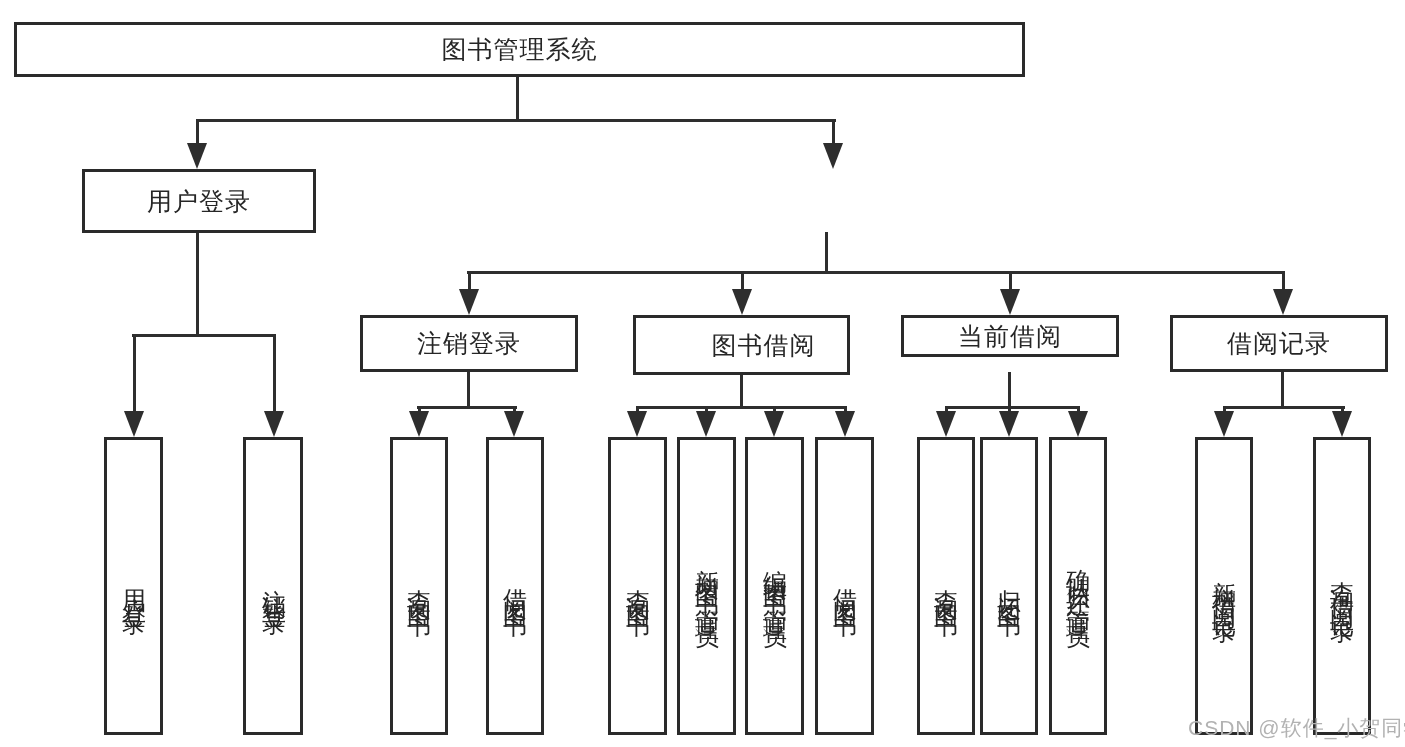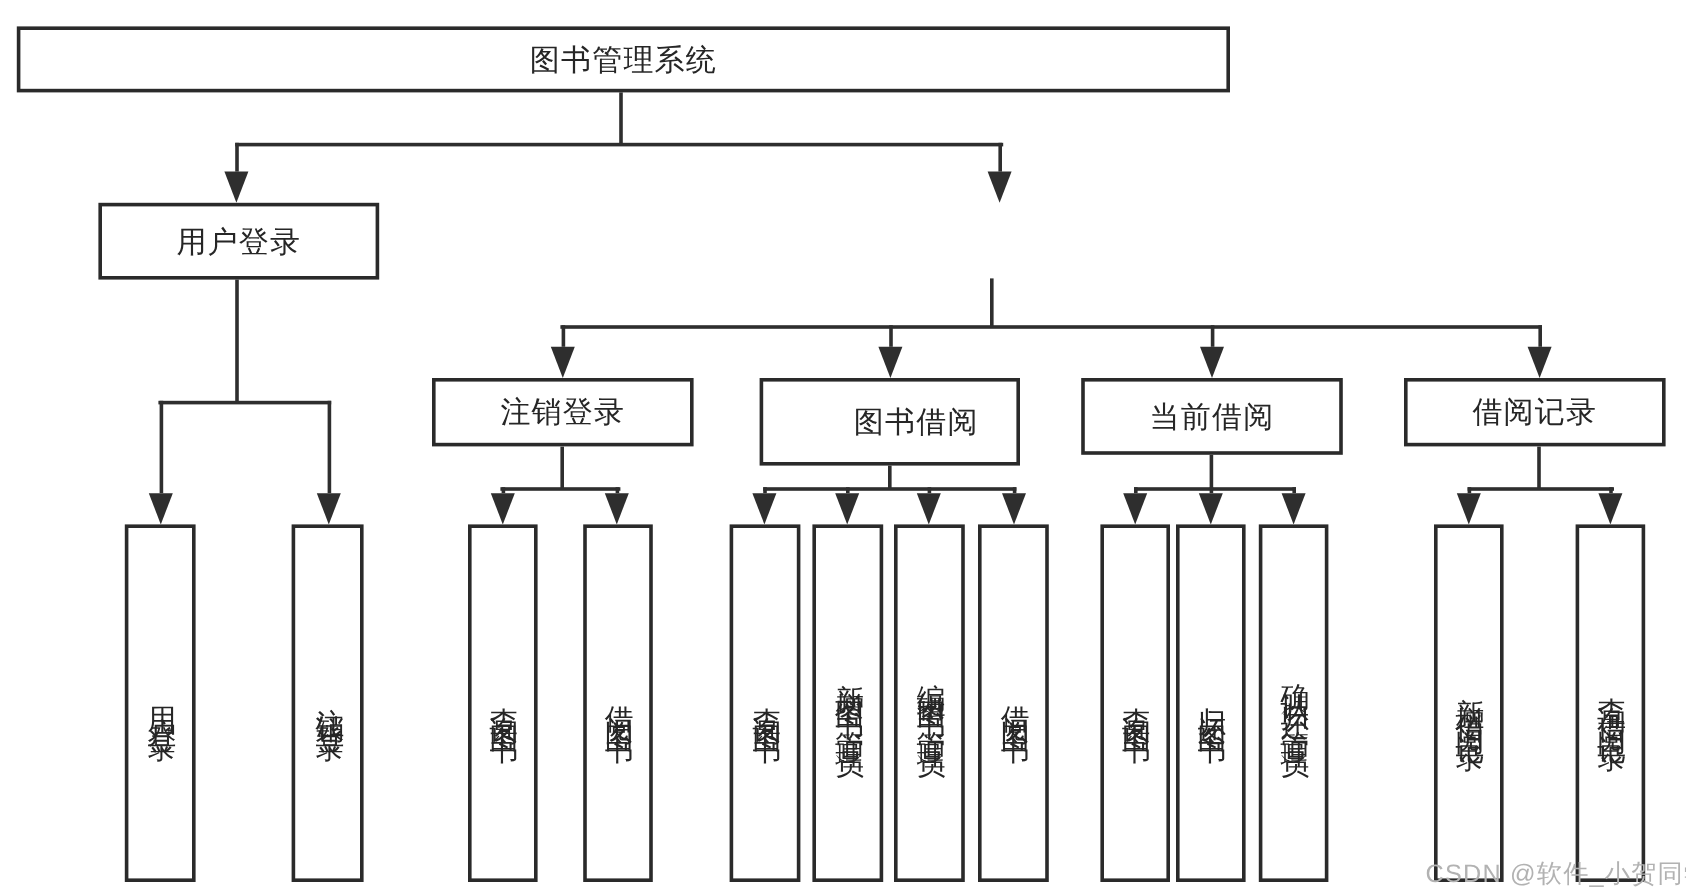--- a/index.html
+++ b/index.html
@@ -35,22 +35,22 @@
     font-size:24px;
     letter-spacing:8px;
     line-height:52px;
     z-index:2;
   }
   
   .n-root{left:14px;top:22px;width:1011px;height:55px;}
   .n-user-login{left:82px;top:169px;width:234px;height:64px;}
   .n-book-mgmt{left:708px;top:169px;width:237px;height:64px;}
   .n-nbr{left:360px;top:315px;width:218px;height:57px;}
-  .n-bb{left:633px;top:315px;width:217px;height:73px;padding-left:44px;}
-  .n-cb{left:901px;top:315px;width:218px;height:64px;}
+  .n-bb{left:633px;top:315px;width:217px;height:60px;padding-left:44px;}
+  .n-cb{left:901px;top:315px;width:218px;height:42px;}
   .n-br{left:1170px;top:315px;width:218px;height:57px;}
   .l-ul{left:104px;width:59px;}
   .l-lo{left:243px;width:60px;}
   .l-nq{left:390px;width:58px;}
   .l-nb{left:486px;width:58px;}
   .l-bq{left:608px;width:59px;}
   .l-ba{left:677px;width:59px;}
   .l-be{left:745px;width:59px;}
   .l-bb2{left:815px;width:59px;}
   .l-cq{left:917px;width:58px;}

